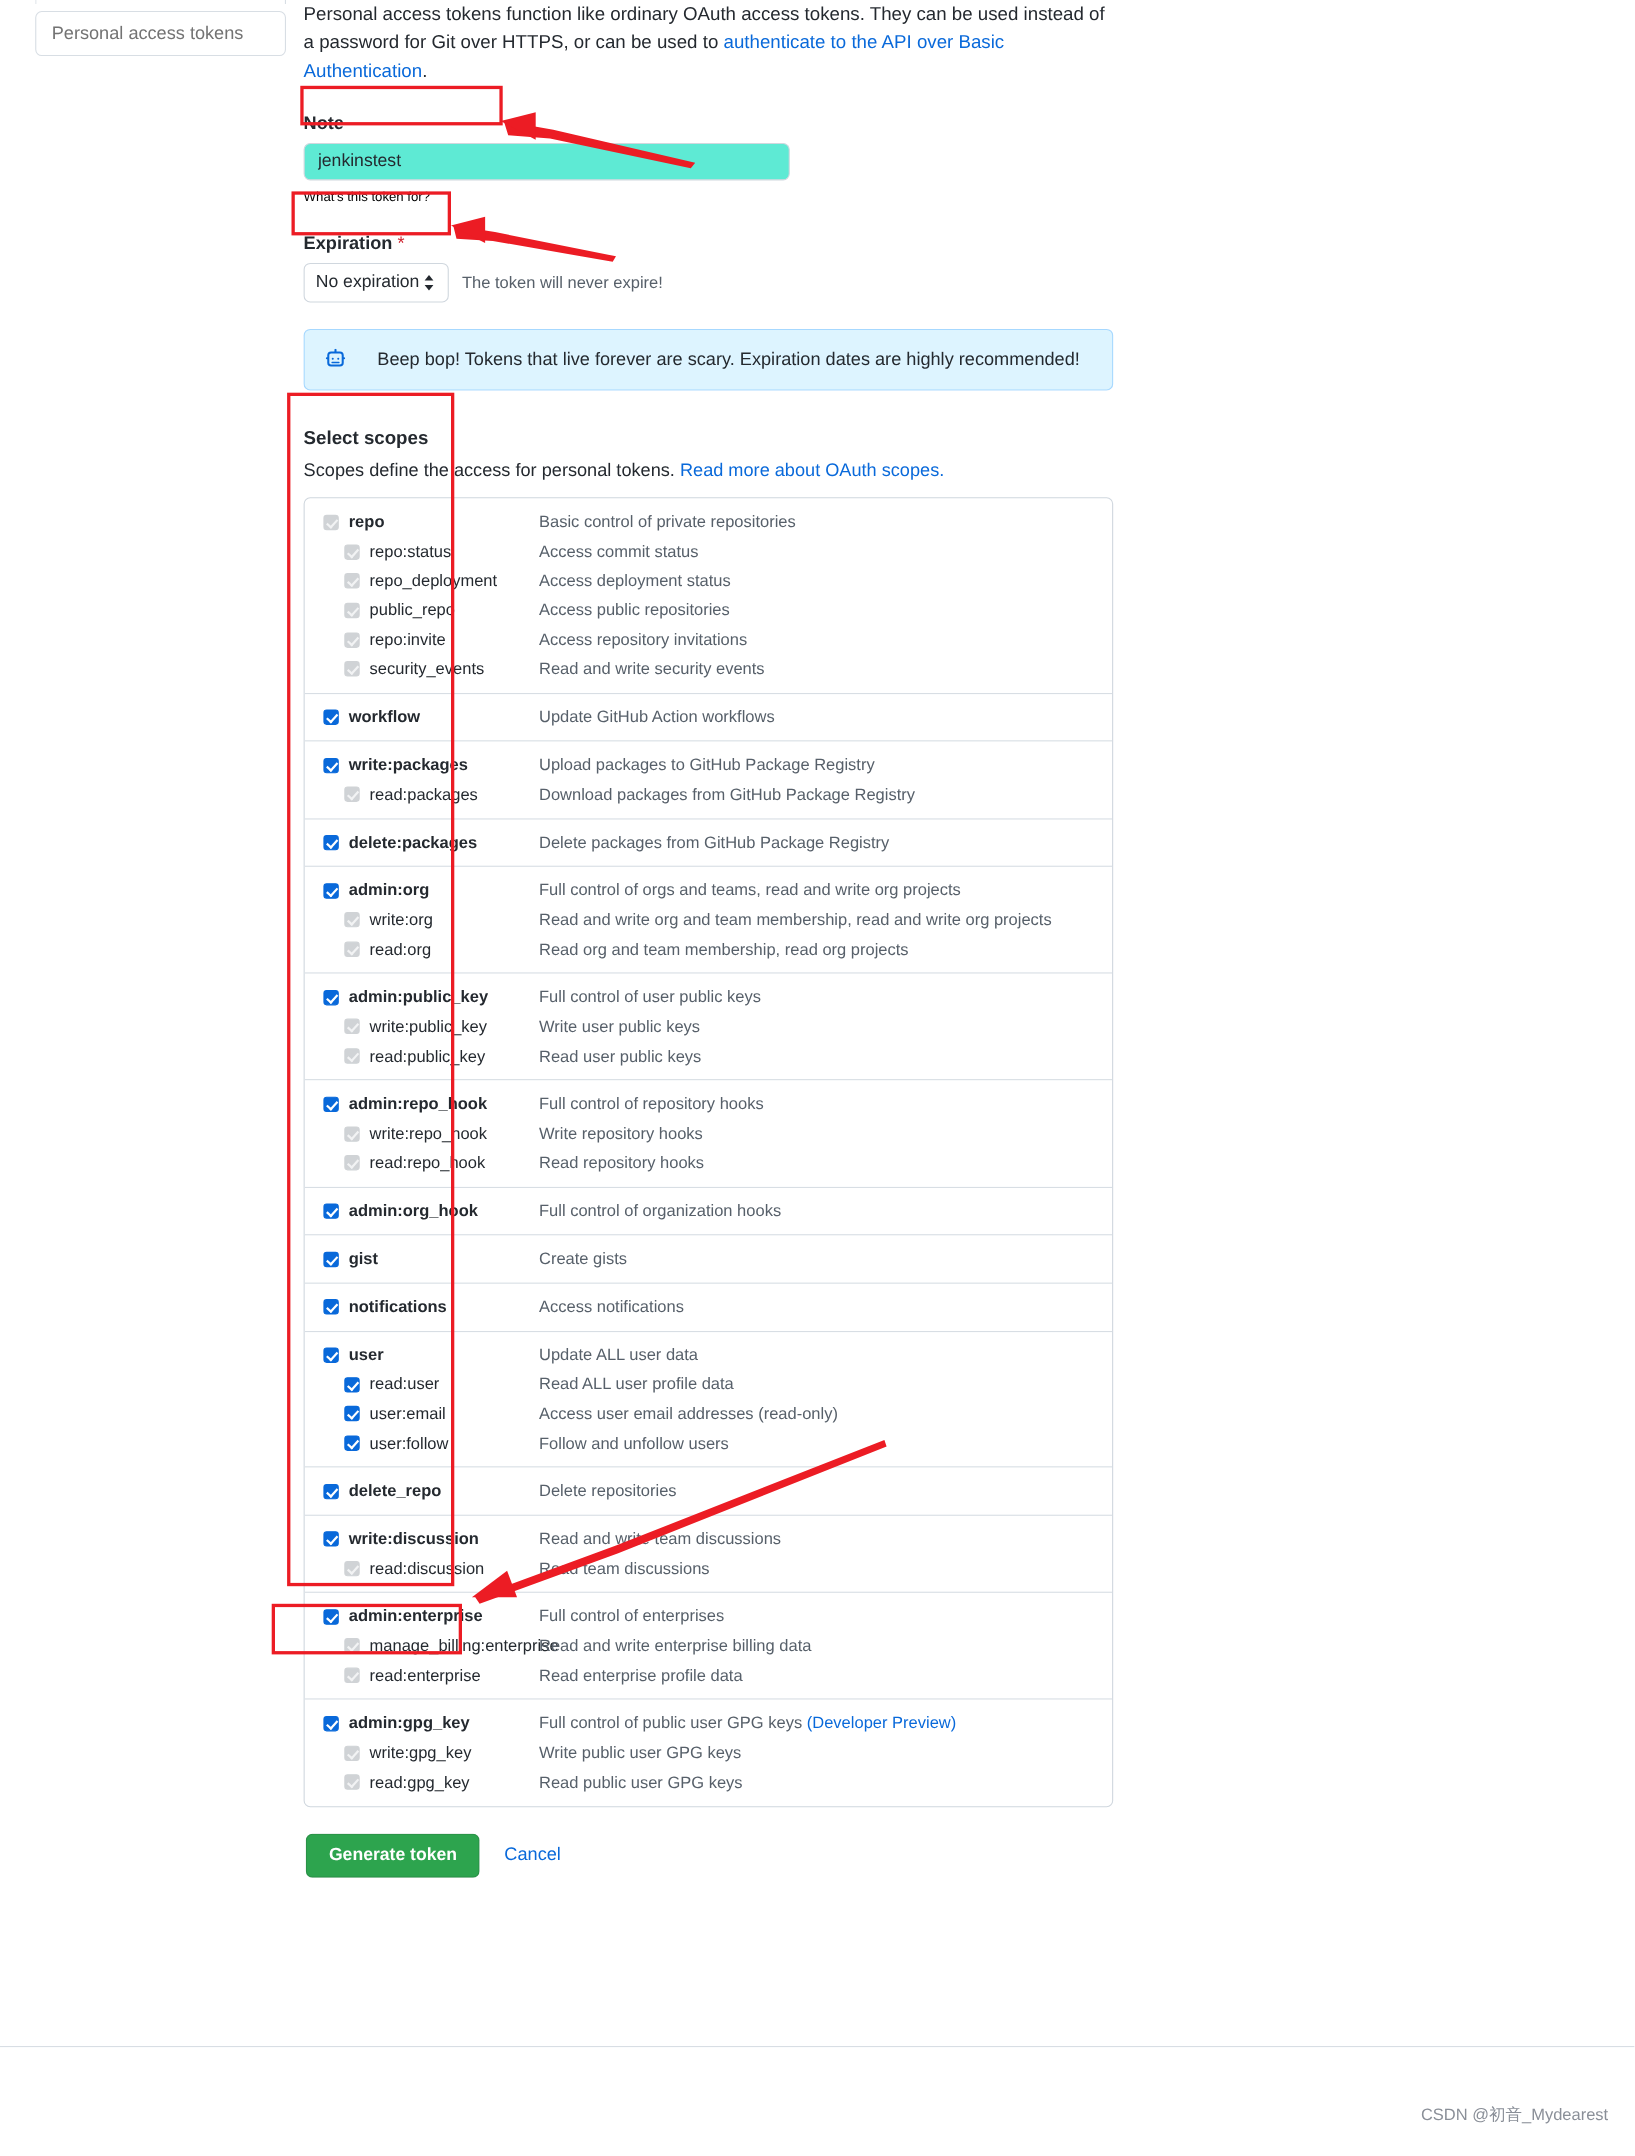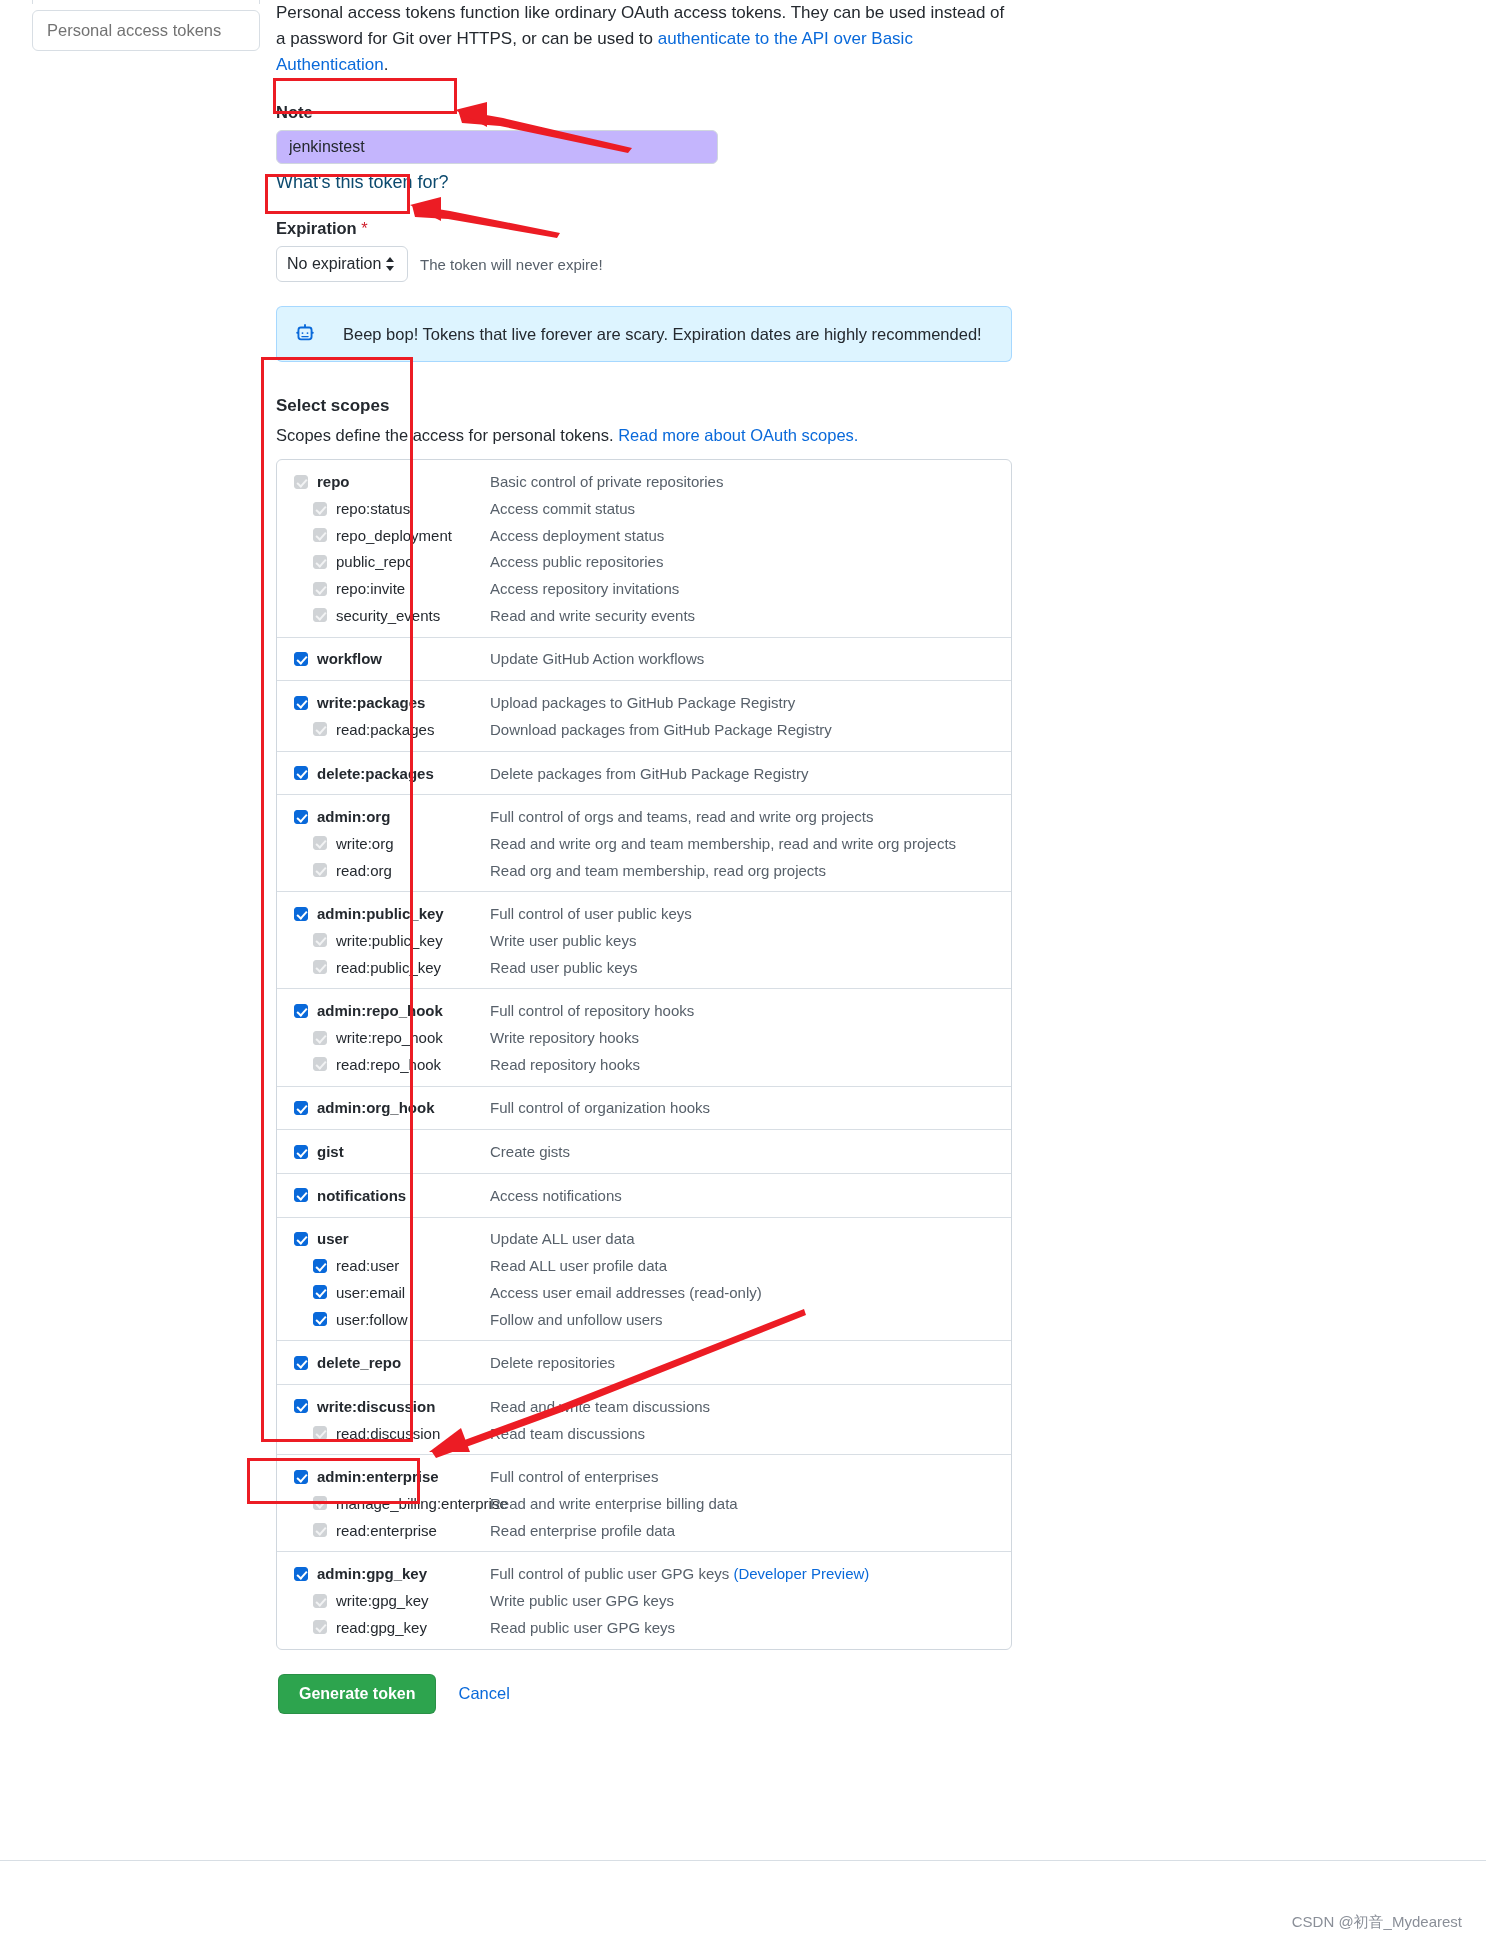--- a/index.html
+++ b/index.html
@@ -38,27 +38,27 @@
     margin:0 0 26px 0; width:742px;
   }
   a.lnk { color:#0969da; text-decoration:none; }
 
   .field-label { font-size:16.5px; font-weight:bold; color:#24292f; margin-bottom:8px; }
   .req { color:#cf222e; font-weight:normal; }
 
   .note-input {
     width:442px; height:34px;
     border:1px solid #d0d7de; border-radius:6px;
-    background:#c4b5fd; padding:0 12px;
+    background:#5eead4; padding:0 12px;
     font-size:16px; color:#24292f;
     font-family:"Liberation Sans", sans-serif;
     line-height:34px;
     display:block;
   }
-  .helper { font-size:18px; color:#0c4a6e; margin-top:8px; }
+  .helper { font-size:12px; color:#000000; margin-top:8px; }
 
   .exp-row { display:flex; align-items:center; gap:12px; }
   .select-box {
     position:relative;
     width:132px; height:36px;
     border:1px solid #d0d7de; border-radius:6px;
     background:#fff;
     display:flex; align-items:center;
     padding:0 10px;
     font-size:16px; color:#24292f;

